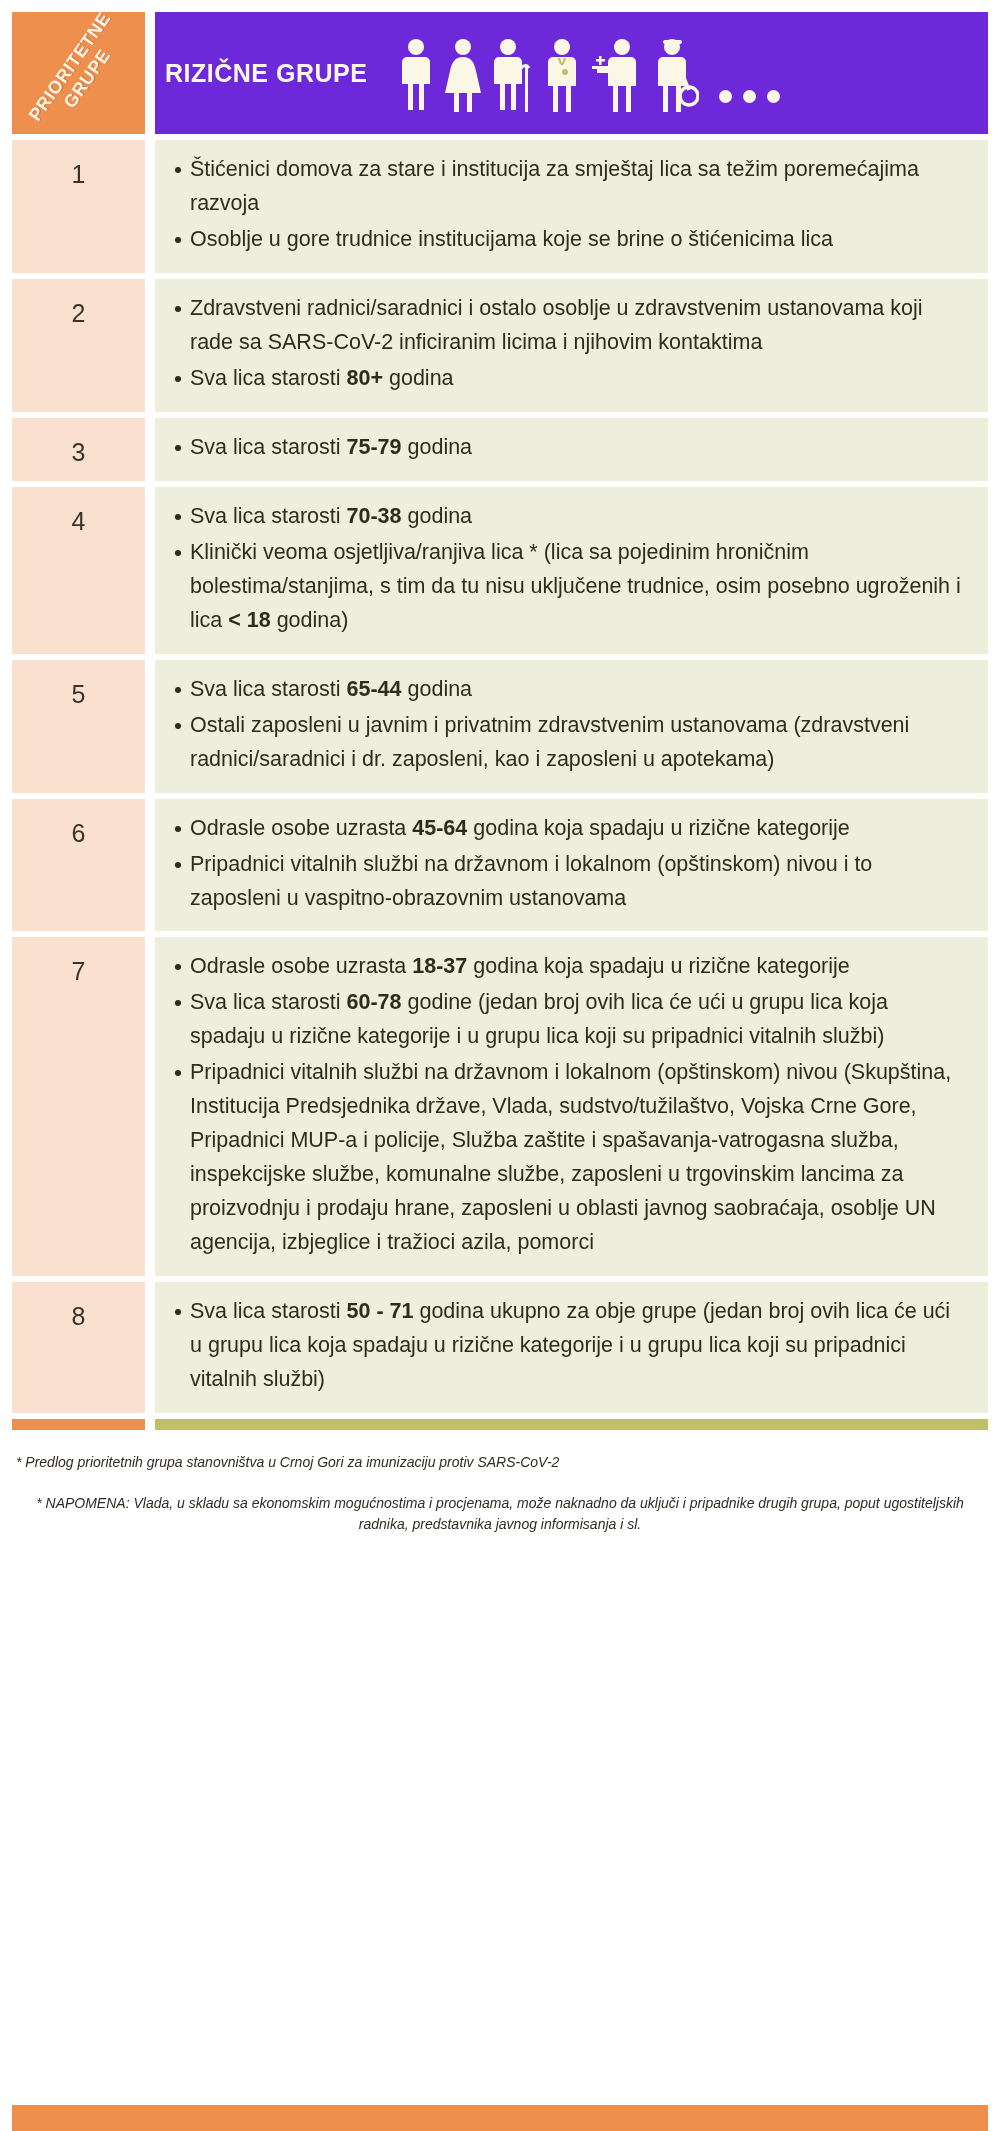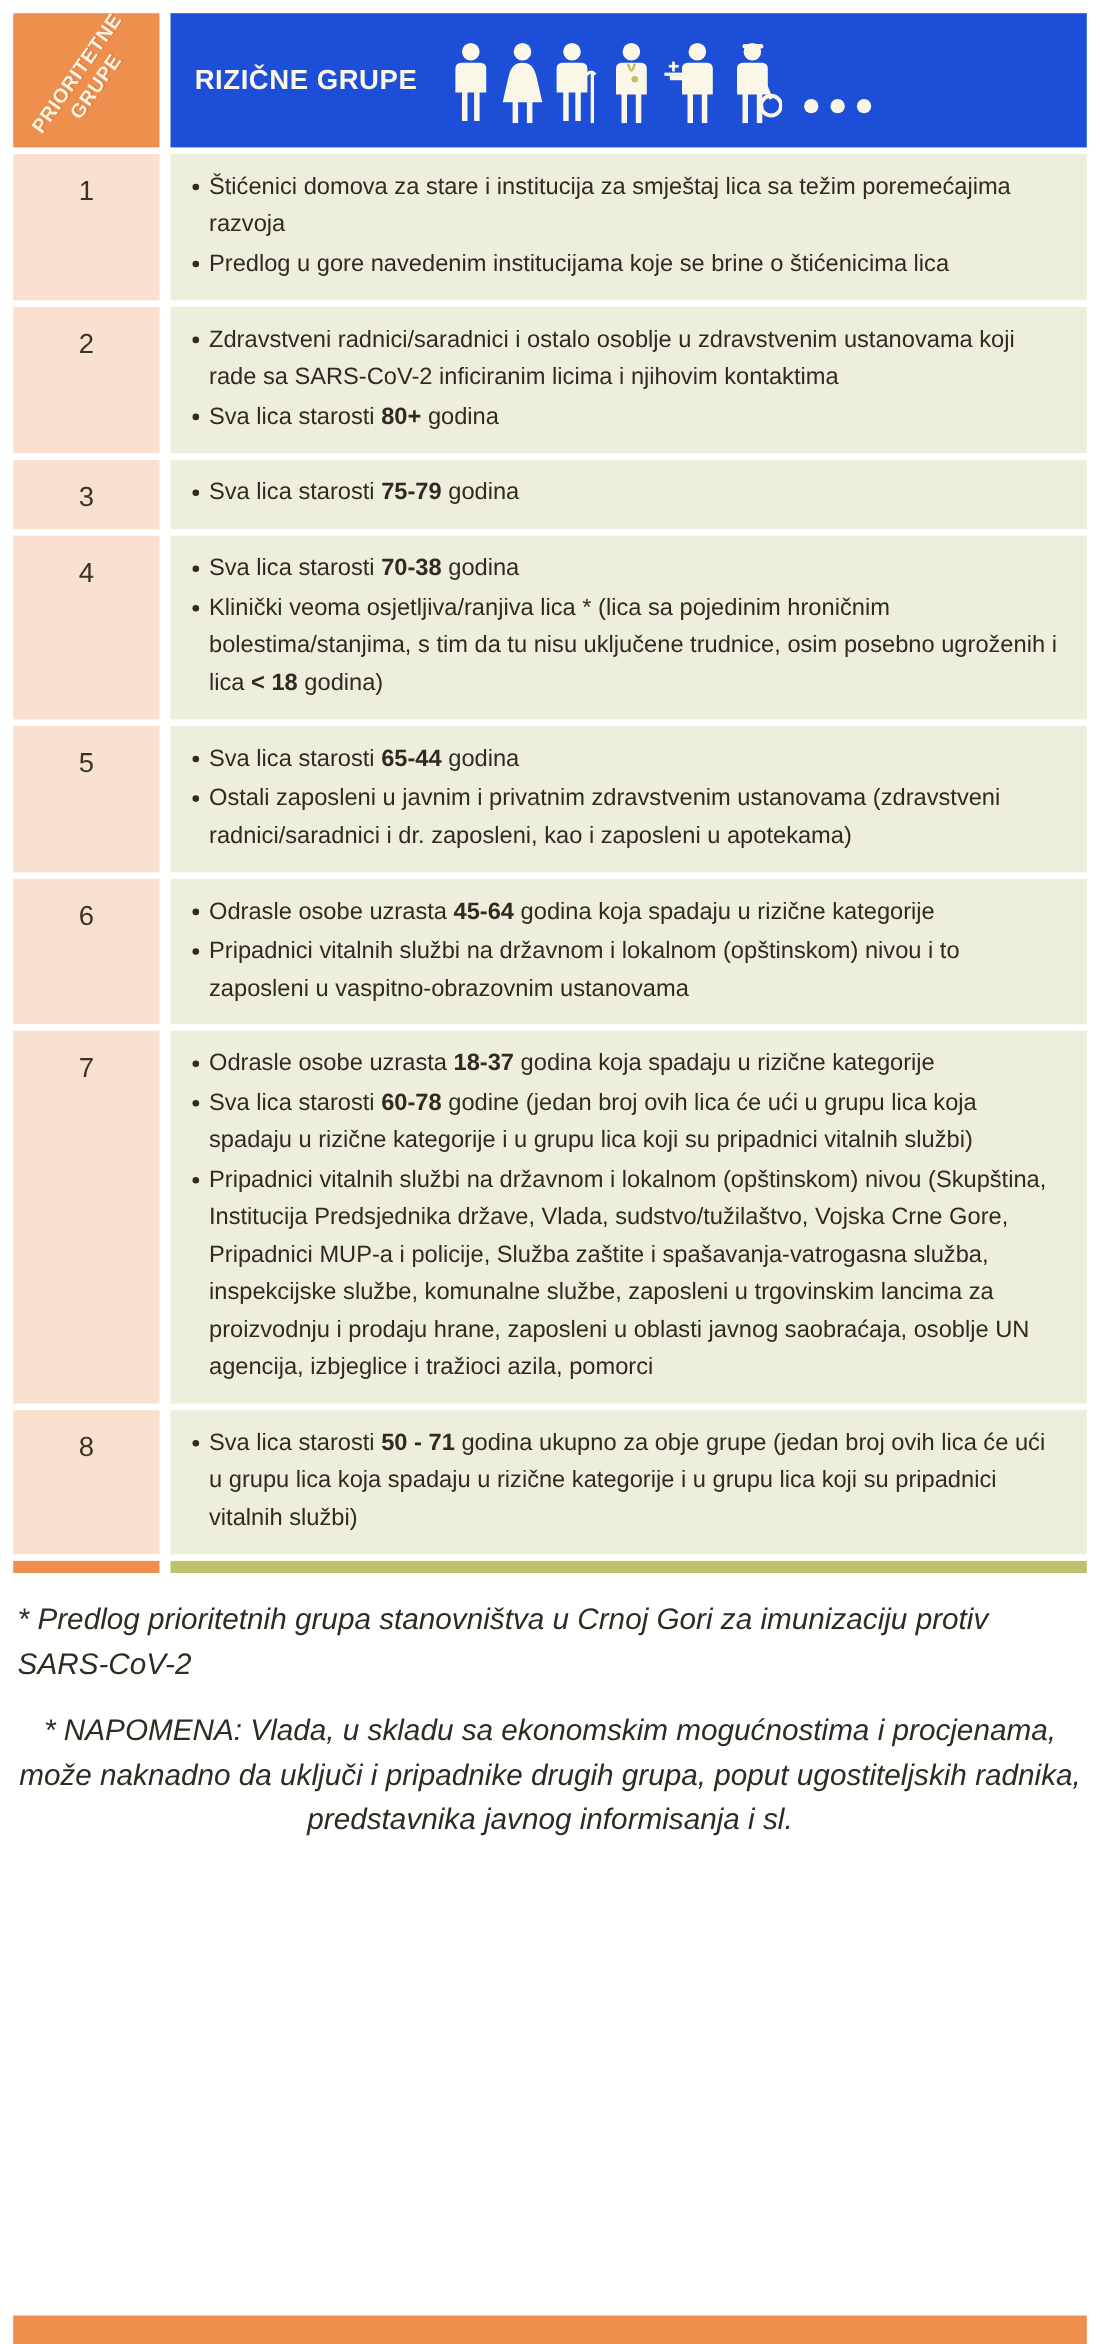--- a/index.html
+++ b/index.html
@@ -52,25 +52,25 @@
     font-weight: bold;
     font-size: 18px;
     line-height: 1.18;
     letter-spacing: 0.6px;
     text-align: center;
     white-space: nowrap;
     text-shadow: 1px 1px 0 rgba(150,80,30,0.35);
   }
   .th-risk {
     flex: 1 1 auto;
-    background: #1d4ed8;
+    background: #6d28d9;
     margin-left: 10px;
     display: flex;
     align-items: center;
-    padding-left: 22px;
+    padding-left: 10px;
     position: relative;
   }
   .th-risk-label {
     color: #fbf7e6;
     font-weight: bold;
     font-size: 25px;
     letter-spacing: 0.5px;
     white-space: nowrap;
   }
   .icon-row {
@@ -174,21 +174,21 @@
   }
 
   
   .footnotes {
     width: 976px;
     padding: 22px 4px 0 4px;
     box-sizing: border-box;
   }
   .fn {
     font-style: italic;
-    font-size: 27px;
+    font-size: 14px;
     line-height: 1.5;
     color: #2f2b20;
     margin-bottom: 20px;
   }
   .fn:last-child { margin-bottom: 0; text-align: center; }
 
   .footer-bar {
     position: absolute;
     left: 12px;
     right: 12px;
@@ -269,21 +269,21 @@
     </div>
 
     <div id="rows-container">
         <div class="trow">
           <div class="td-num">
             <span>1</span>
           </div>
           <div class="td-body">
             <ul class="bullets">
               <li><span>Štićenici domova za stare i institucija za smještaj lica sa težim poremećajima razvoja</span></li>
-              <li><span>Predlog u gore navedenim institucijama koje se brine o štićenicima lica</span></li>
+              <li><span>Osoblje u gore trudnice institucijama koje se brine o štićenicima lica</span></li>
             </ul>
           </div>
         </div>
         <div class="trow">
           <div class="td-num">
             <span>2</span>
           </div>
           <div class="td-body">
             <ul class="bullets">
               <li><span>Zdravstveni radnici/saradnici i ostalo osoblje u zdravstvenim ustanovama koji rade sa SARS-CoV-2 inficiranim licima i njihovim kontaktima</span></li>

